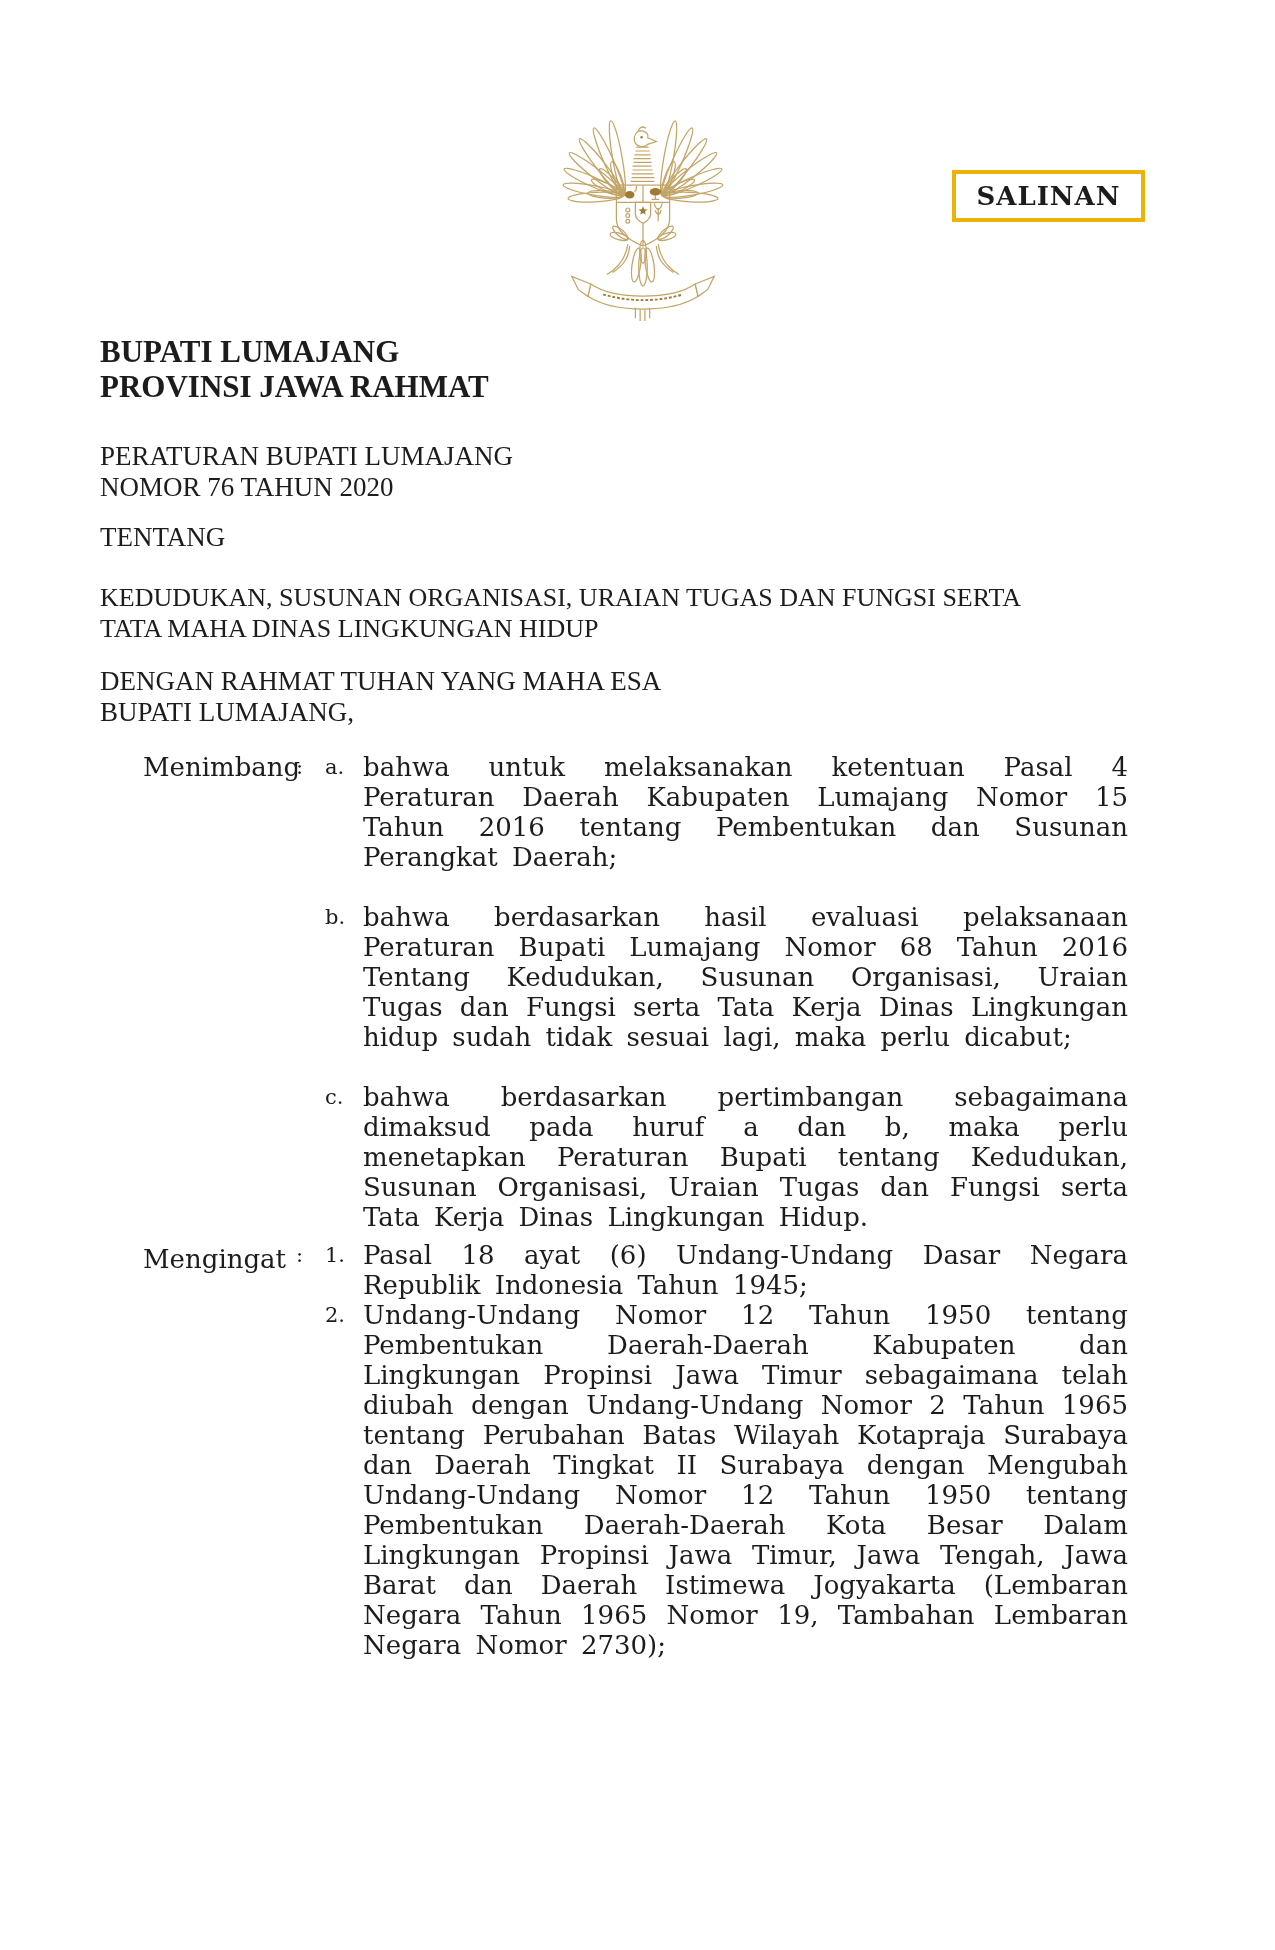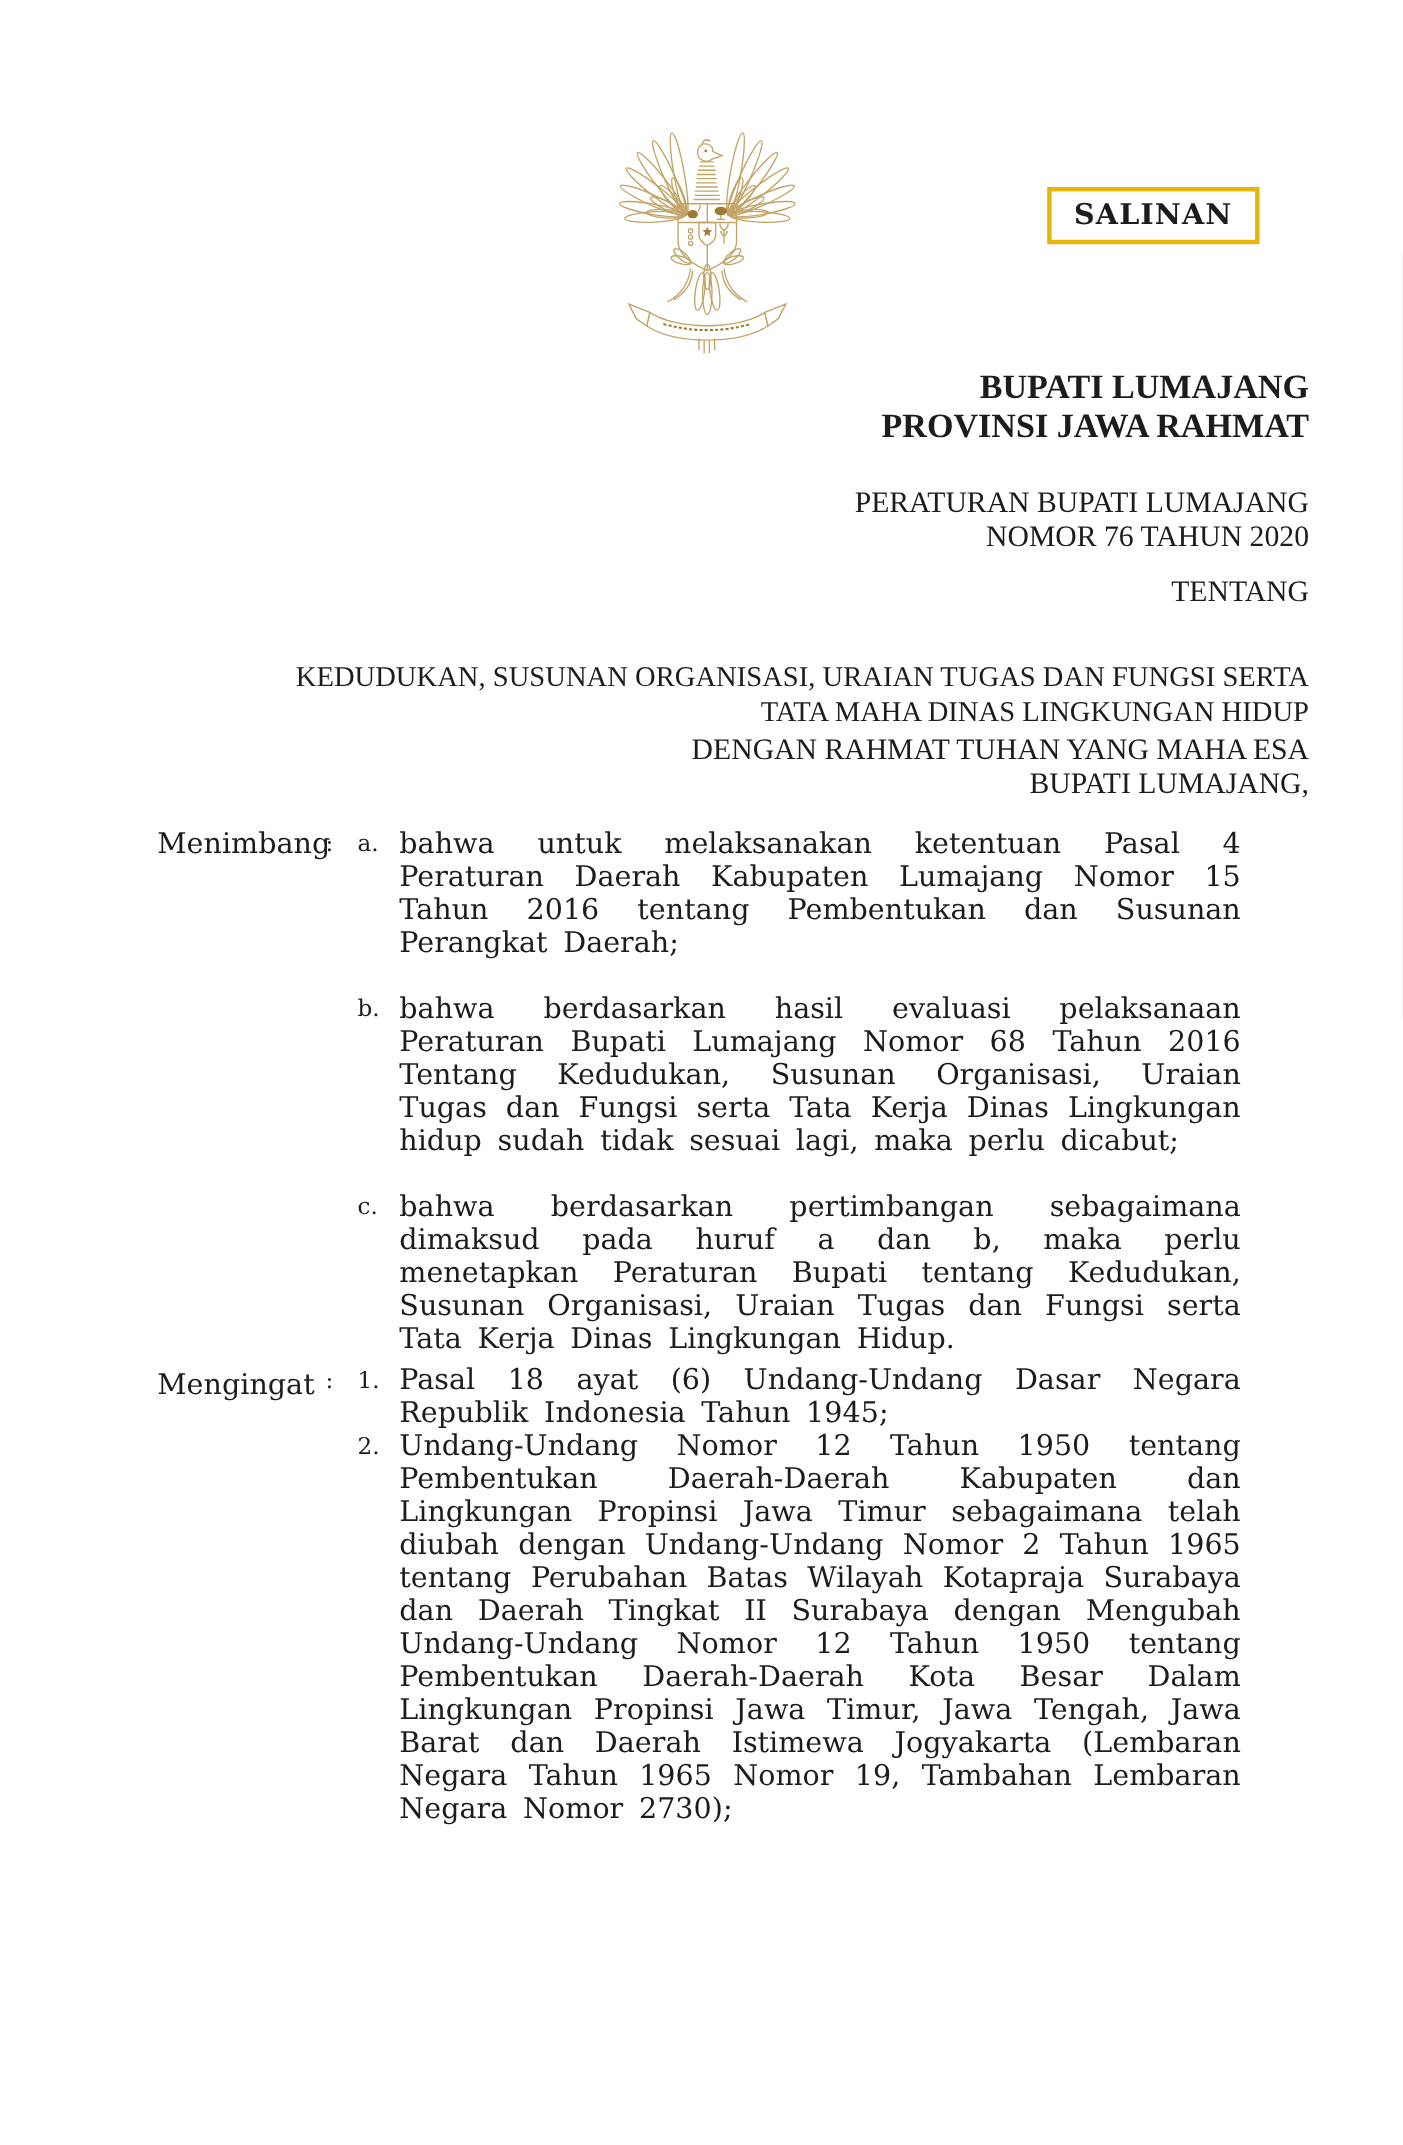--- a/index.html
+++ b/index.html
@@ -24,40 +24,40 @@
     display:flex;align-items:center;justify-content:center;
     box-sizing:border-box;
   }
   .stamp-label{
     font-family:"DejaVu Serif", serif;
     font-weight:bold;font-size:26px;letter-spacing:1px;
   }
   
   .center-block{
     position:absolute;left:100px;width:1090px;
-    text-align:right;
+    text-align:left;
   }
   .center-block div{white-space:nowrap;}
   .hdr-bold{
     top:334px;
     font-family:"Liberation Serif", serif;
     font-weight:bold;font-size:31px;line-height:35px;
   }
   .hdr-reg{
     top:441px;
     font-family:"Liberation Serif", serif;
     font-size:27px;line-height:31px;
   }
   .hdr-tentang{
     top:522px;
     font-family:"Liberation Serif", serif;
     font-size:27px;line-height:31px;
   }
   .hdr-subject{
-    top:600px;
+    top:582px;
     font-family:"Liberation Serif", serif;
     font-size:26px;line-height:31px;
   }
   .hdr-grace{
     top:666px;
     font-family:"Liberation Serif", serif;
     font-size:27px;line-height:31px;
   }
   
   .clause-label{

